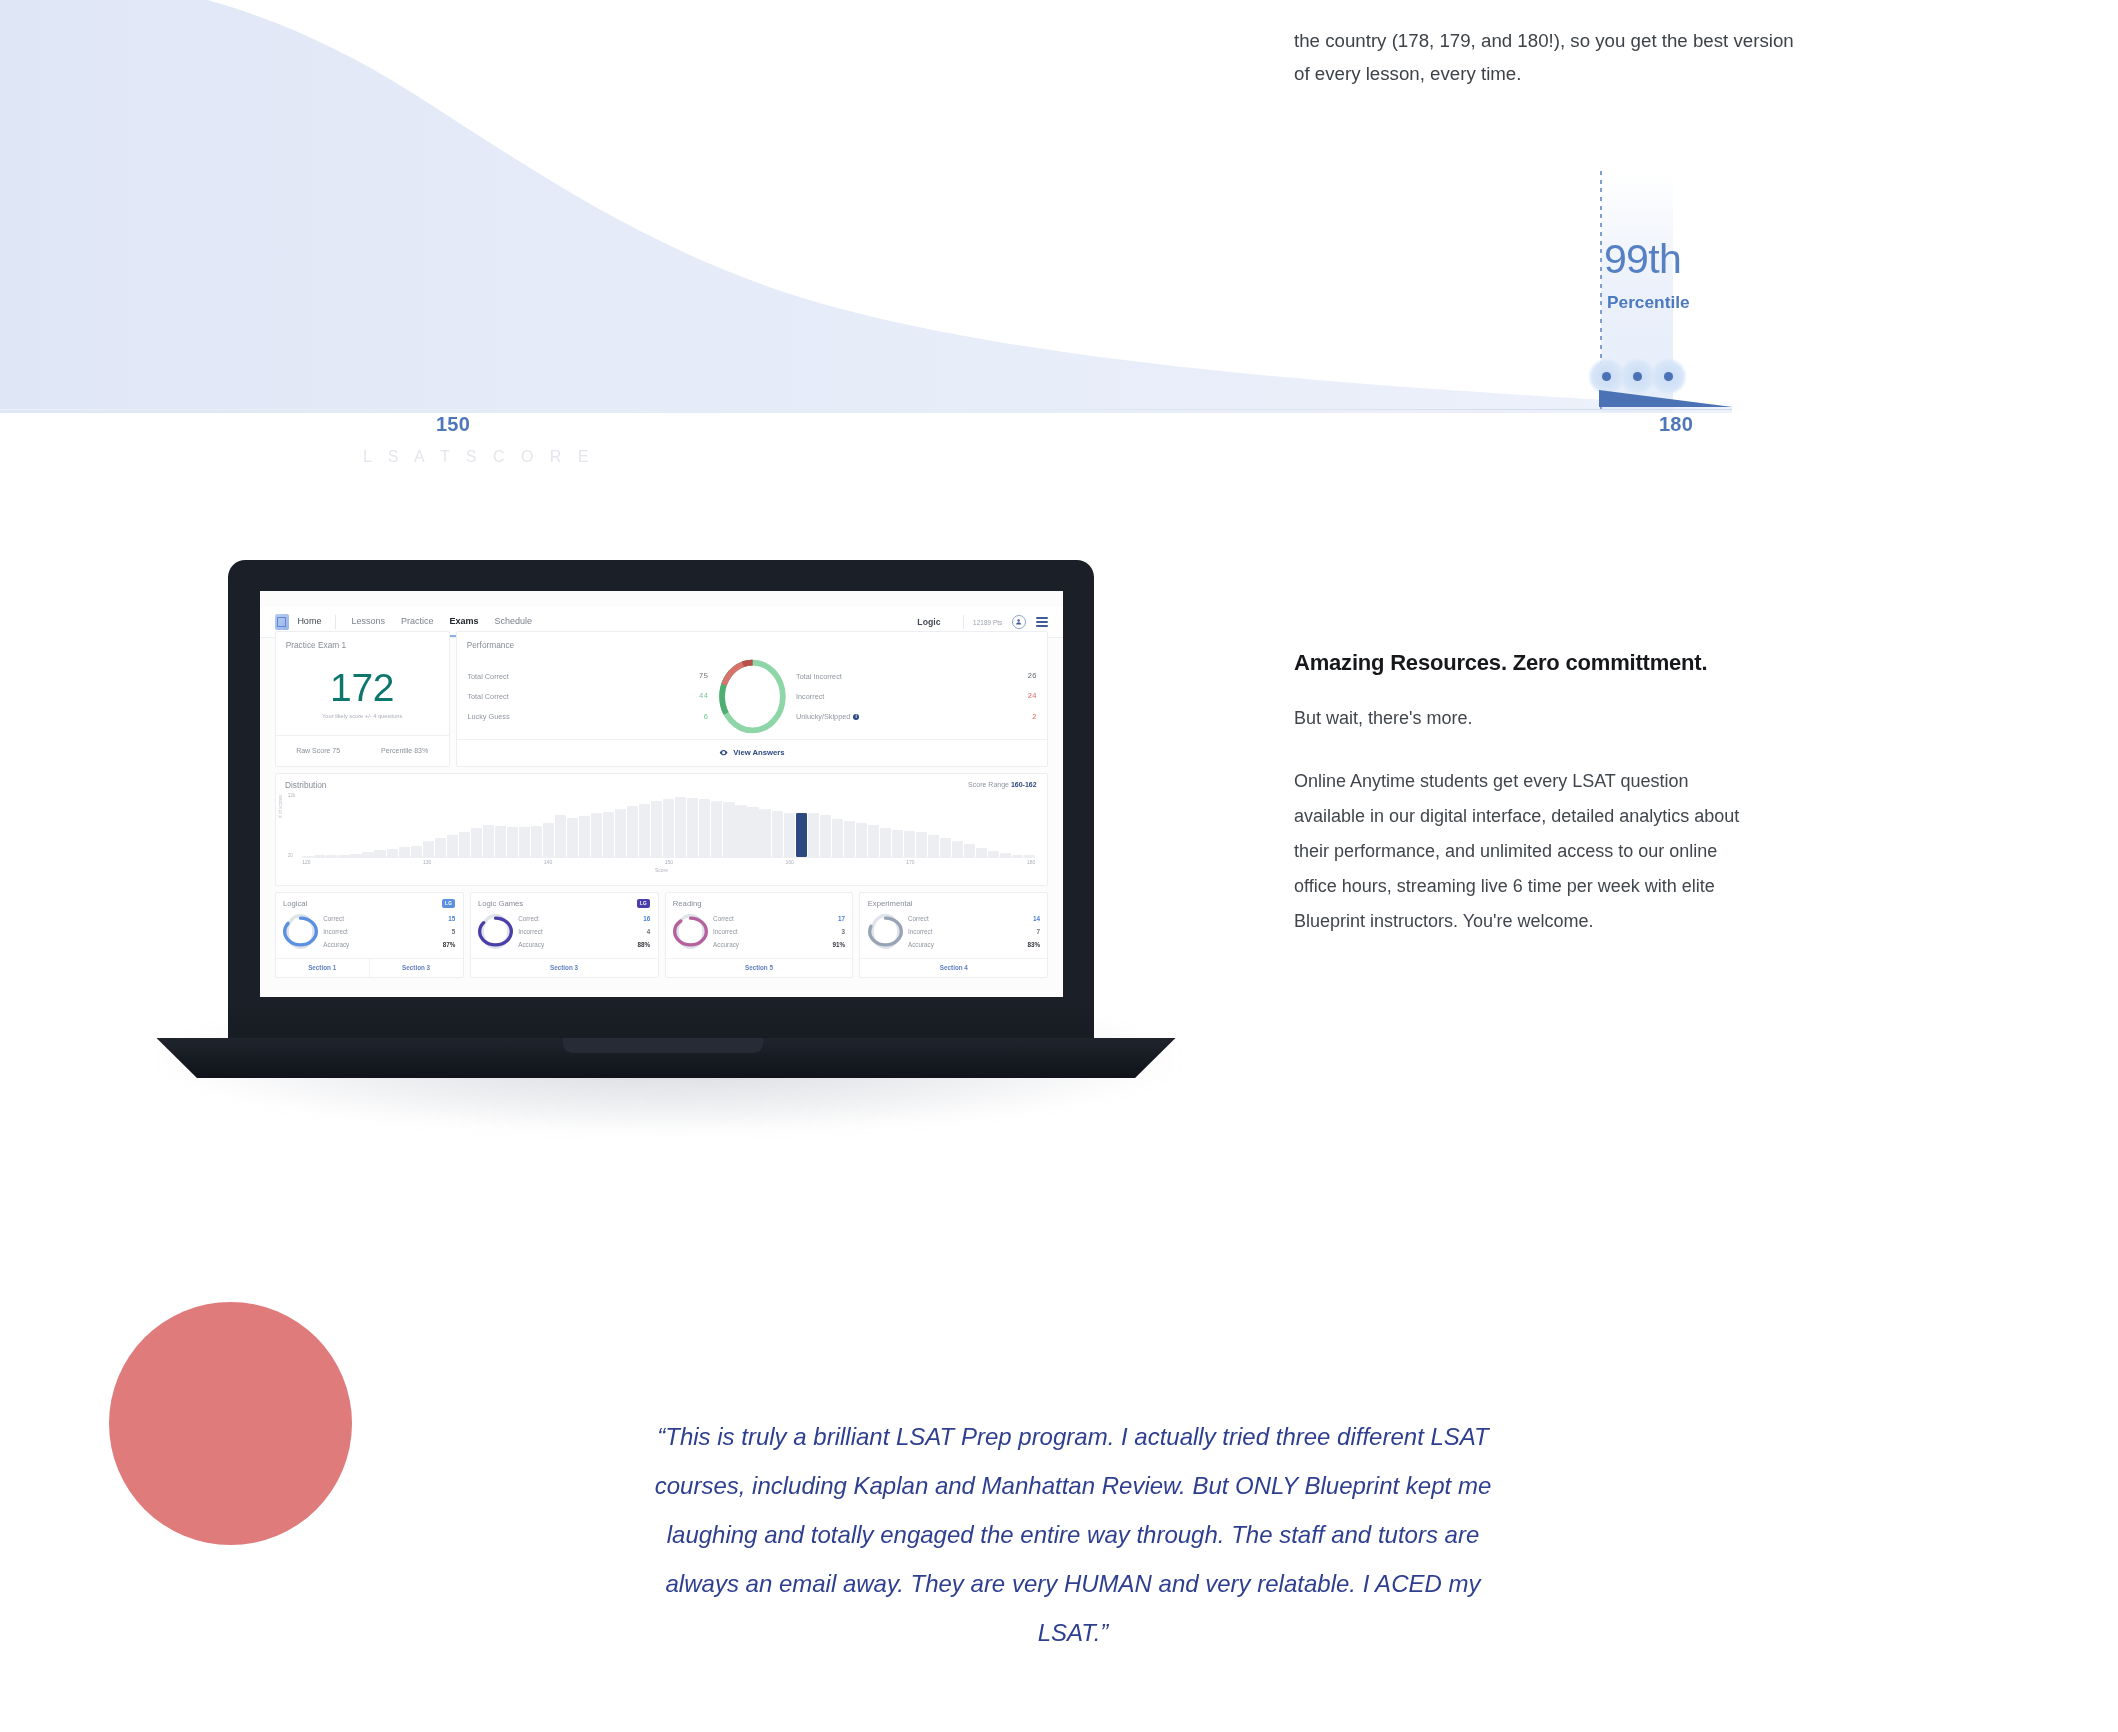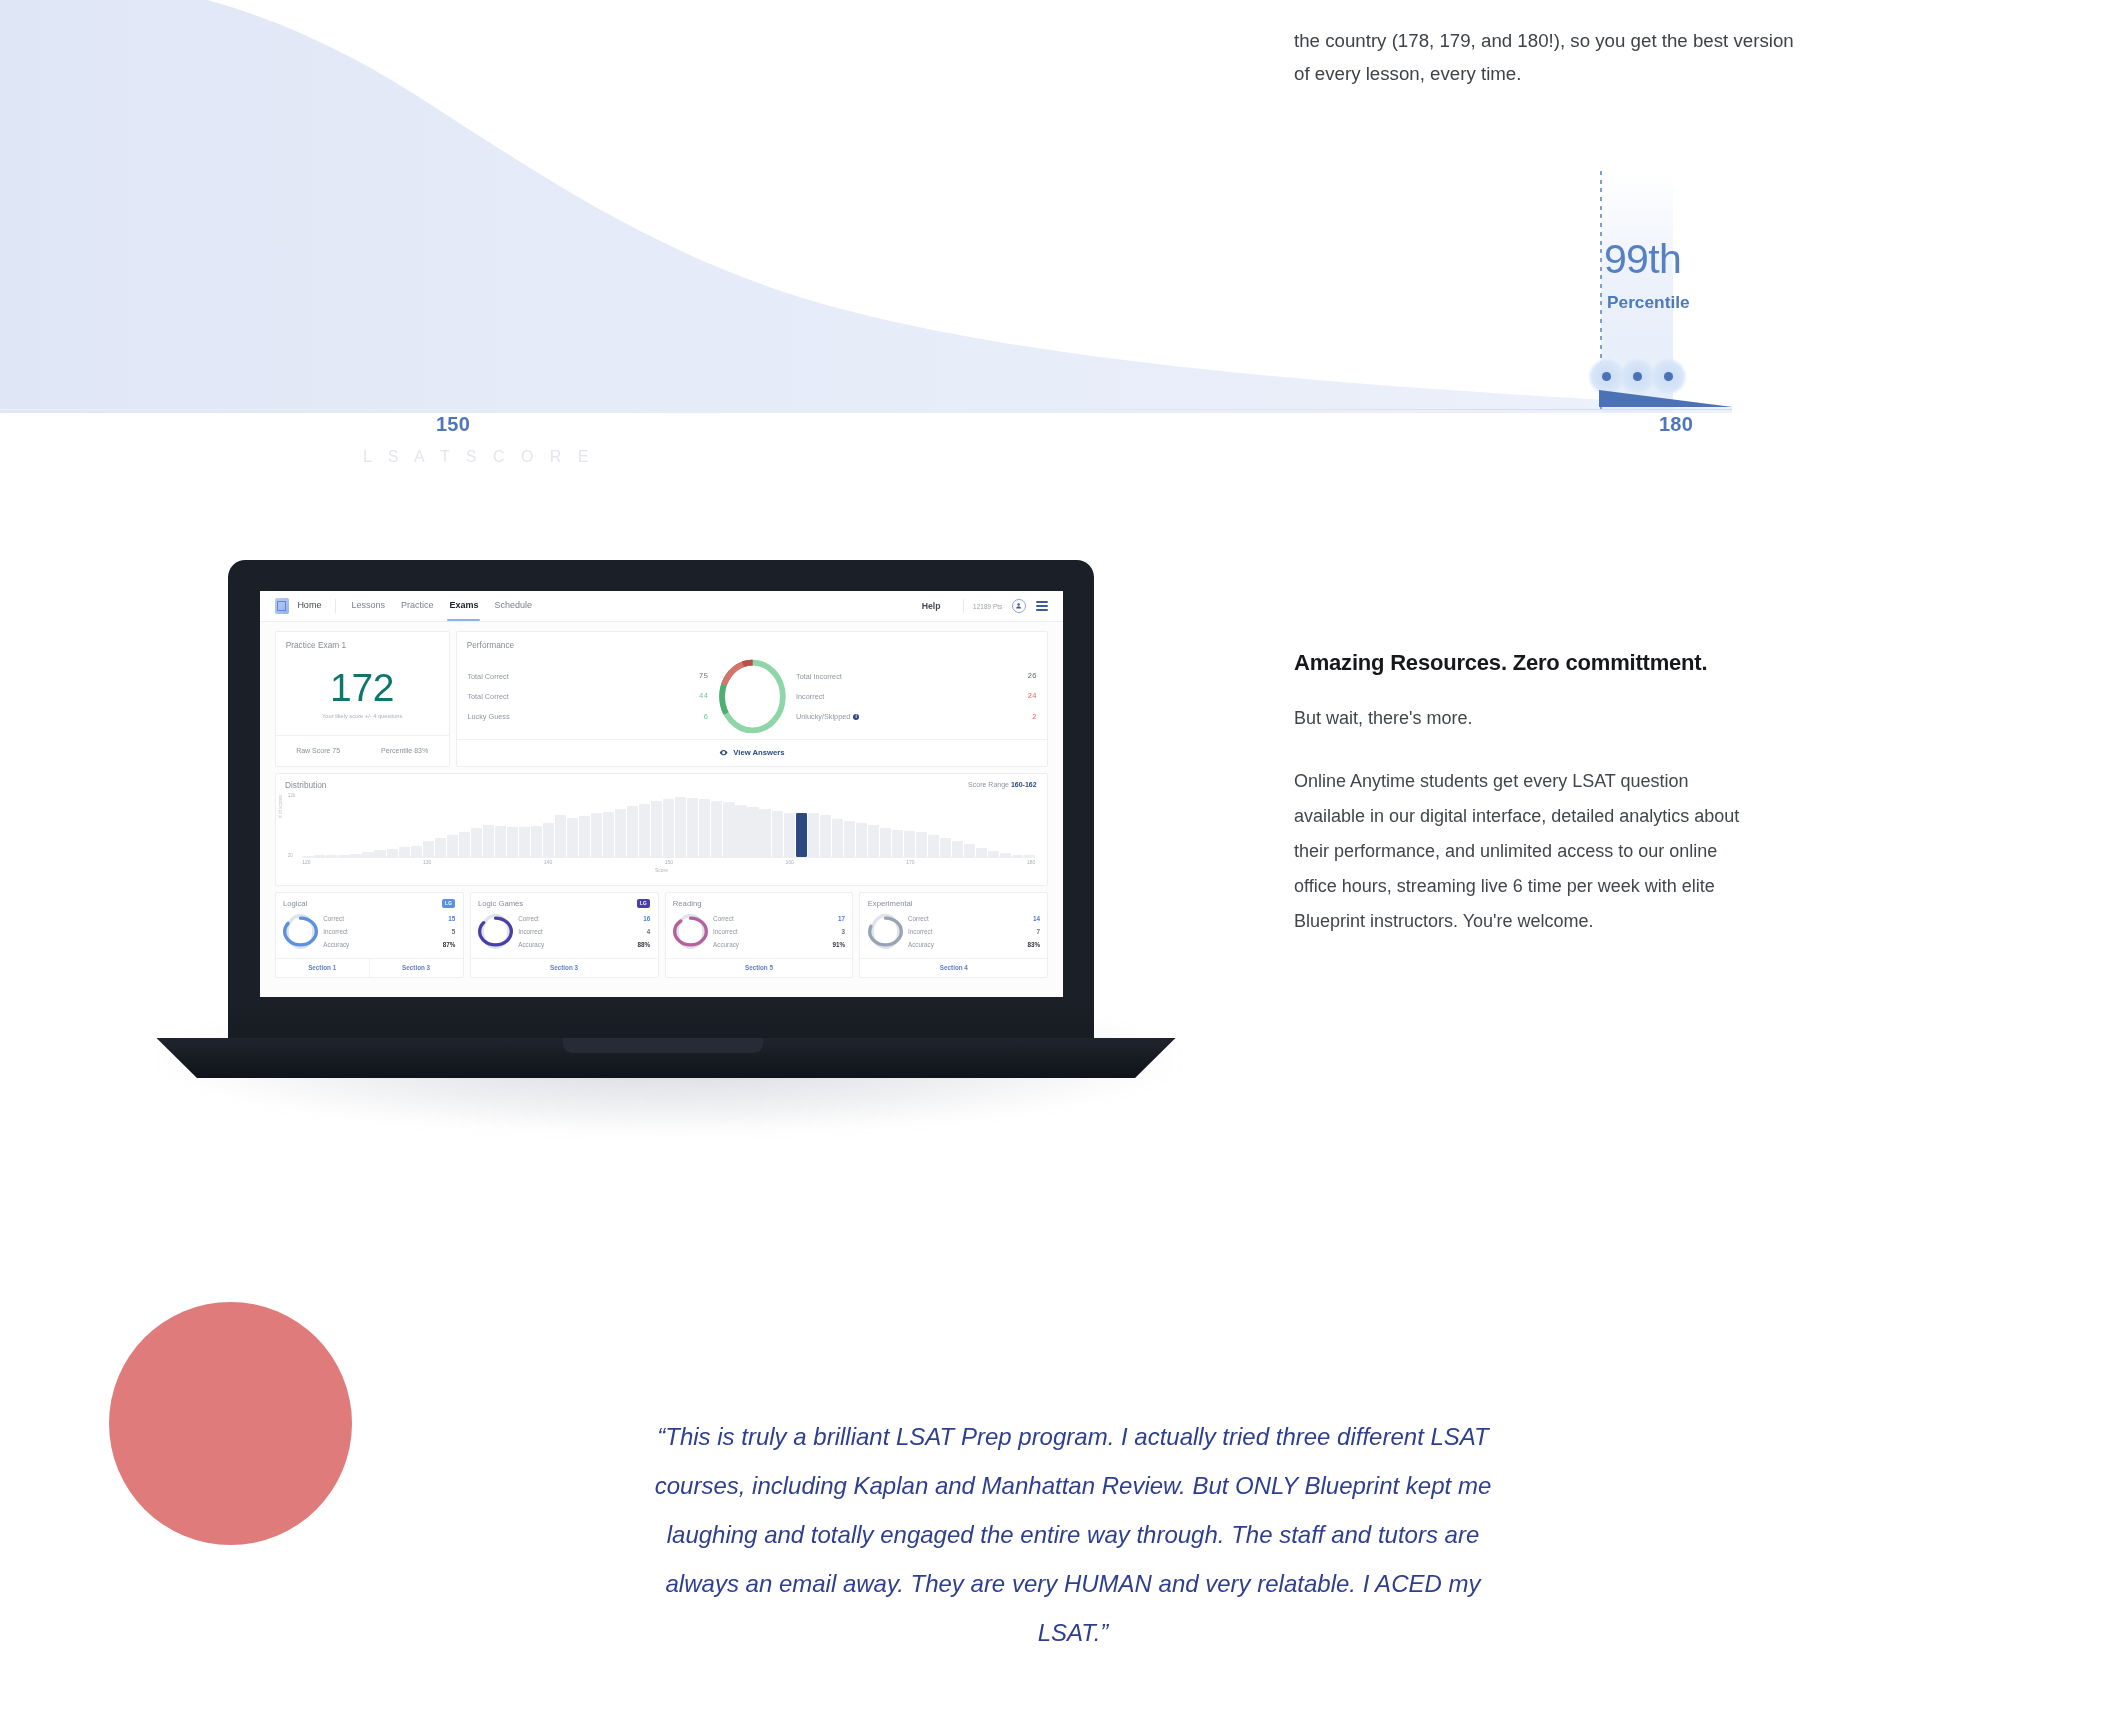--- a/index.html
+++ b/index.html
@@ -100,21 +100,21 @@
   }
   #laptop-notch {
     position:absolute; left:430px; top:478px; width:200px; height:14.7px;
     background:#262b35; border-radius:0 0 9.3px 9.3px;
   }
 
   
   .dash { position:absolute; inset:0; background:#fcfcfd; }
 
   .dash-nav {
-    position:absolute; left:0; top:0; width:100%; height:31px;
+    position:absolute; left:0; top:16px; width:100%; height:31px;
     display:flex; align-items:center; border-bottom:0.7px solid #eceef3;
     background:#ffffff; padding:0 14.7px;
   }
   #dash-logo {
     width:14px; height:15.3px; border-radius:2px;
     background:linear-gradient(135deg,#b9cdf2,#95b3e8);
     position:relative; flex:0 0 auto;
   }
   #dash-logo::after{
     content:""; position:absolute; left:2.7px; top:2.7px; right:2.7px; bottom:2.7px;
@@ -308,21 +308,21 @@
       <div class="dash-nav">
         <div id="dash-logo"></div>
         <div class="nav-link home">Home</div>
         <div class="nav-divider"></div>
         <div class="nav-link">Lessons</div>
         <div class="nav-link">Practice</div>
         <div class="nav-link active">Exams</div>
         <div class="nav-link">Schedule</div>
 
         <div class="nav-right">
-          <span id="nav-help">Help</span>
+          <span id="nav-help">Logic</span>
           <span class="nav-divider"></span>
           <span id="nav-pts">12189 Pts</span>
           <span id="nav-avatar">
             <svg viewBox="0 0 24 24">
                 <circle cx="12" cy="8" r="4"></circle>
                 <path d="M4 21c0-4.4 3.6-7 8-7s8 2.6 8 7z"></path>
               </svg>
           </span>
           <span id="nav-menu">
             <i></i>

